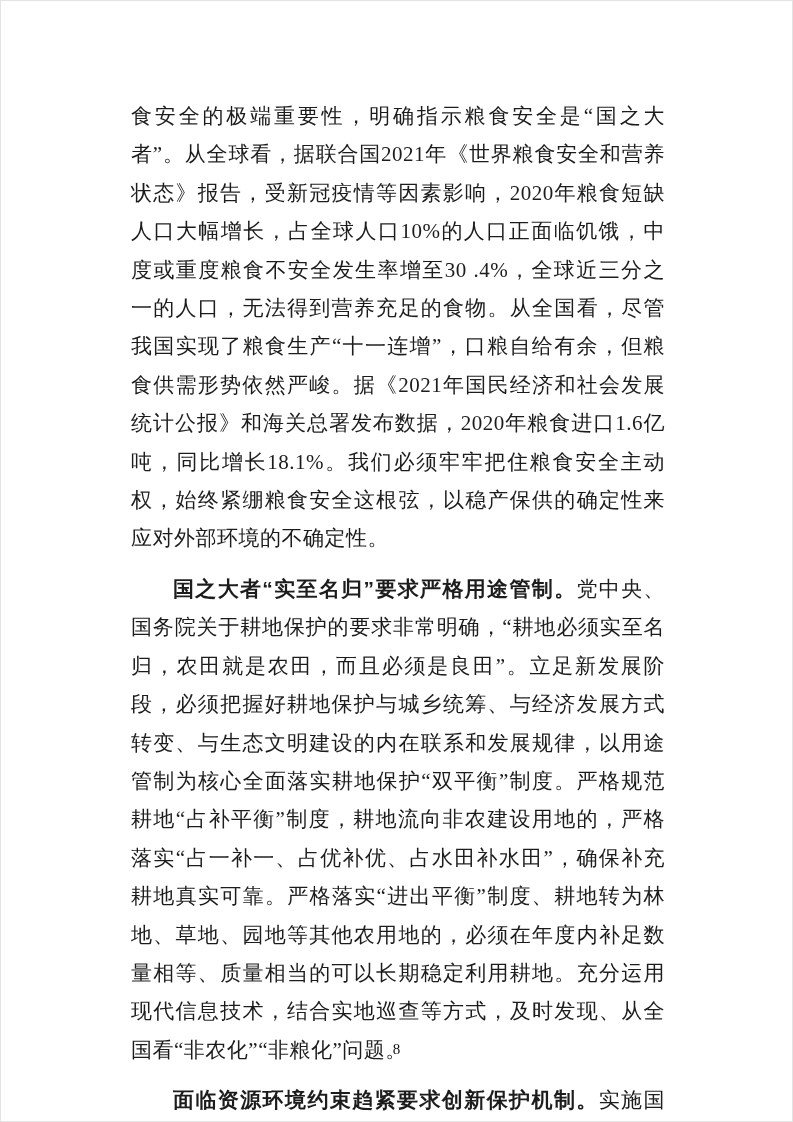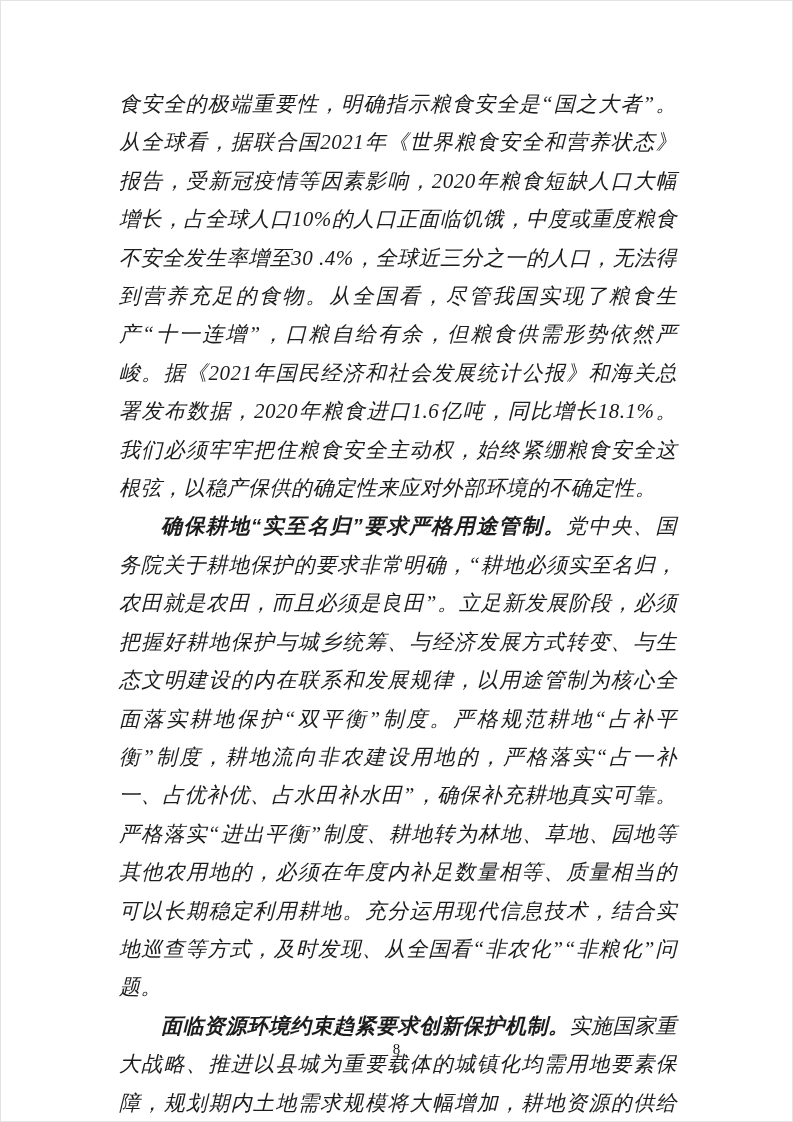--- a/index.html
+++ b/index.html
@@ -24,24 +24,23 @@
     top: 84px;
     width: 558px;
     font-size: 21px;
     line-height: 38.4px;
     letter-spacing: 0.5px;
     text-align: justify;
     text-justify: inter-ideograph;
     color: #1c1c1c;
   }
   .para {
-    margin: 0;
+    margin: 12px;
     padding: 0;
     word-break: break-all;
-    font-style: italic;
   }
   .para.indent {
     text-indent: 2em;
   }
   .lead {
     font-weight: bold;
     font-family: "Liberation Sans", "DejaVu Sans", sans-serif;
   }
   .page-number {
     position: absolute;
@@ -53,17 +52,17 @@
     color: #111111;
     font-family: "Liberation Serif", "DejaVu Serif", serif;
   }
 </style>
 </head>
 <body>
 
 <div class="page">
   <div class="text-block">
     <p class="para"><span>食安全的极端重要性，明确指示粮食安全是“国之大者”。从全球看，据联合国2021年《世界粮食安全和营养状态》报告，受新冠疫情等因素影响，2020年粮食短缺人口大幅增长，占全球人口10%的人口正面临饥饿，中度或重度粮食不安全发生率增至30 .4%，全球近三分之一的人口，无法得到营养充足的食物。从全国看，尽管我国实现了粮食生产“十一连增”，口粮自给有余，但粮食供需形势依然严峻。据《2021年国民经济和社会发展统计公报》和海关总署发布数据，2020年粮食进口1.6亿吨，同比增长18.1%。我们必须牢牢把住粮食安全主动权，始终紧绷粮食安全这根弦，以稳产保供的确定性来应对外部环境的不确定性。</span></p>
-    <p class="para indent"><span class="lead">确保耕地“实至名归”要求严格用途管制。</span><span>党中央、国务院关于耕地保护的要求非常明确，“耕地必须实至名归，农田就是农田，而且必须是良田”。立足新发展阶段，必须把握好耕地保护与城乡统筹、与经济发展方式转变、与生态文明建设的内在联系和发展规律，以用途管制为核心全面落实耕地保护“双平衡”制度。严格规范耕地“占补平衡”制度，耕地流向非农建设用地的，严格落实“占一补一、占优补优、占水田补水田”，确保补充耕地真实可靠。严格落实“进出平衡”制度、耕地转为林地、草地、园地等其他农用地的，必须在年度内补足数量相等、质量相当的可以长期稳定利用耕地。充分运用现代信息技术，结合实地巡查等方式，及时发现、从全国看“非农化”“非粮化”问题。</span></p>
+    <p class="para indent"><span class="lead">国之大者“实至名归”要求严格用途管制。</span><span>党中央、国务院关于耕地保护的要求非常明确，“耕地必须实至名归，农田就是农田，而且必须是良田”。立足新发展阶段，必须把握好耕地保护与城乡统筹、与经济发展方式转变、与生态文明建设的内在联系和发展规律，以用途管制为核心全面落实耕地保护“双平衡”制度。严格规范耕地“占补平衡”制度，耕地流向非农建设用地的，严格落实“占一补一、占优补优、占水田补水田”，确保补充耕地真实可靠。严格落实“进出平衡”制度、耕地转为林地、草地、园地等其他农用地的，必须在年度内补足数量相等、质量相当的可以长期稳定利用耕地。充分运用现代信息技术，结合实地巡查等方式，及时发现、从全国看“非农化”“非粮化”问题。</span></p>
     <p class="para indent"><span class="lead">面临资源环境约束趋紧要求创新保护机制。</span><span>实施国家重大战略、推进以县城为重要载体的城镇化均需用地要素保障，规划期内土地需求规模将大幅增加，耕地资源的供给更趋紧张、“保”“用”矛盾日益突出、新的趋势性变化给耕地保护工作带来新的使命要求。耕地结</span></p>
   </div>
   <div class="page-number">8</div>
 </div>
 
 </body></html>

